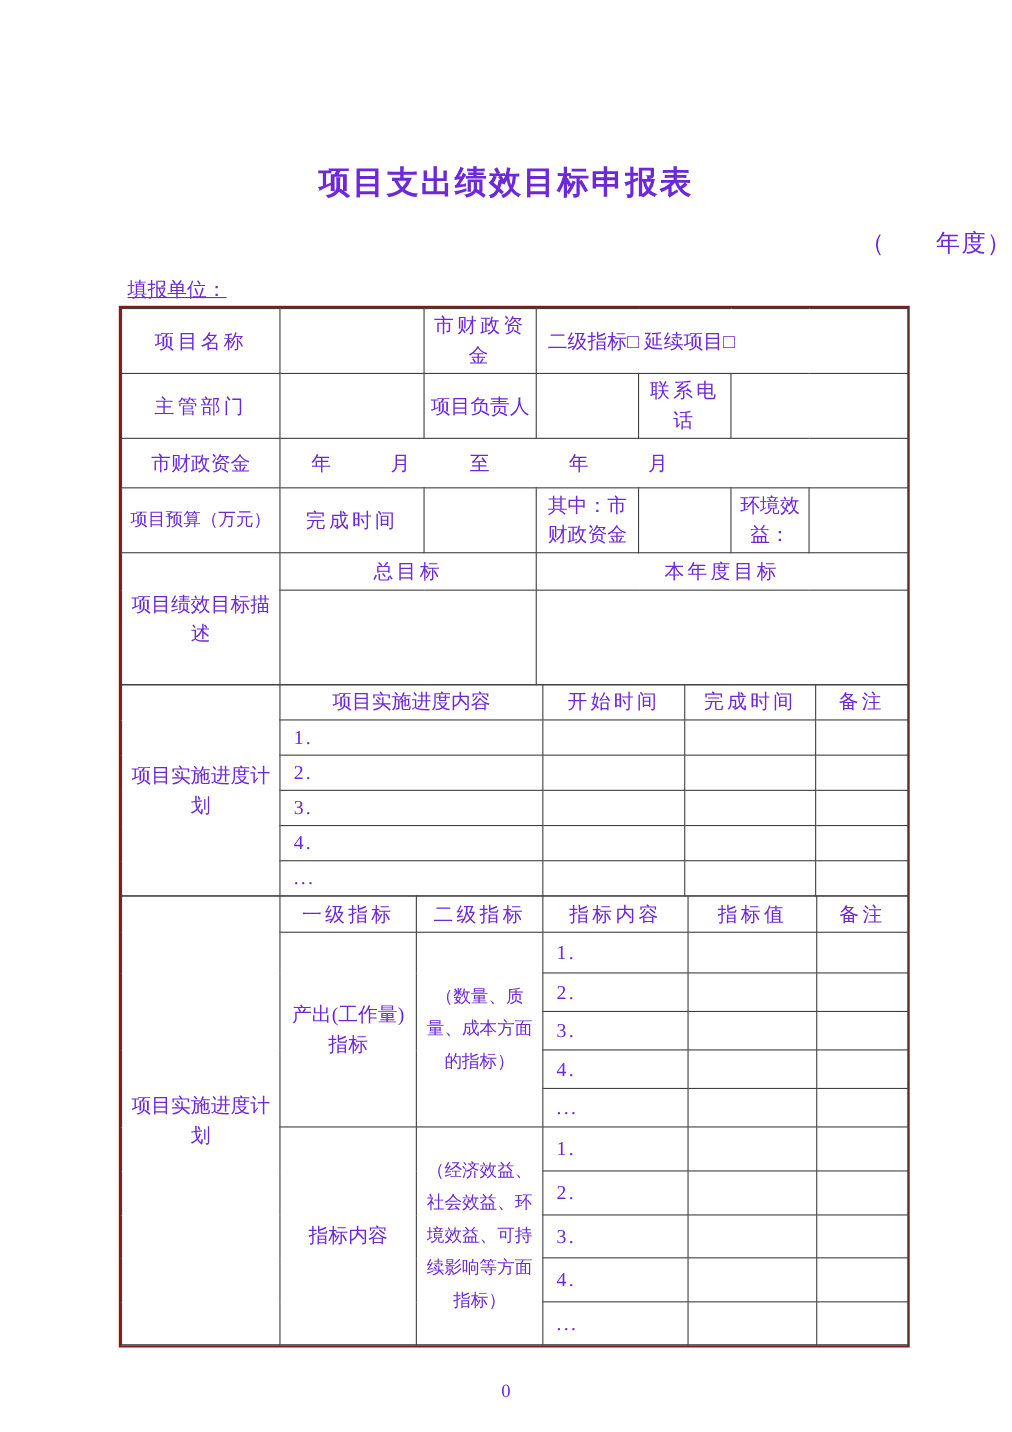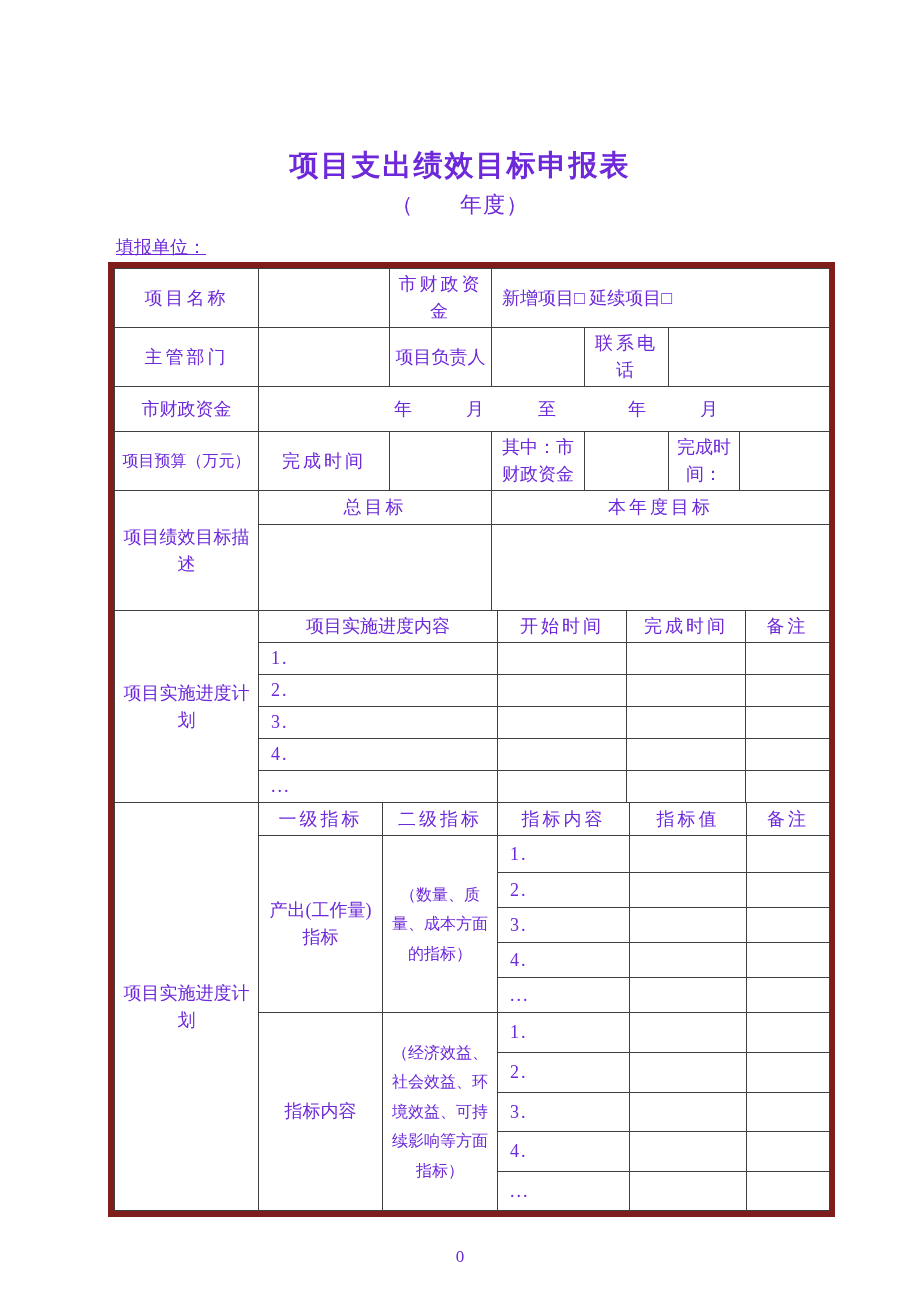--- a/index.html
+++ b/index.html
@@ -13,36 +13,36 @@
     overflow:hidden;
   }
   .title {
     padding-top:146px;
     text-align:center;
     font-size:29px;
     font-weight:bold;
     letter-spacing:2px;
   }
   .subtitle {
-    margin-top:4px;
-    text-align:center;
+    margin-top:20px;
+    text-align:right;
     font-size:22px;
     letter-spacing:1px;
   }
   .unit {
     margin-top:15px;
     margin-left:116px;
     font-size:18px;
     text-decoration:underline;
   }
   .form-wrap {
     margin-top:3px;
     margin-left:108px;
     width:715px;
-    border:6px solid #7f1d1d;
+    border:2px solid #7f1d1d;
   }
   table {
     width:715px;
     border-collapse:collapse;
     table-layout:fixed;
   }
   .tB, .tC { margin-top:-1px; }
   td {
     border:1px solid #3f3f3f;
     text-align:center;
@@ -53,21 +53,21 @@
     overflow:hidden;
   }
   .sp  { letter-spacing:3px; }
   .fs16 { font-size:16px; letter-spacing:0; }
   .num {
     text-align:left;
     padding-left:12px;
     letter-spacing:2px;
   }
   .duration {
-    text-align:center;
+    text-align:left;
     padding-left:28px;
   }
   .options {
     text-align:left;
     padding-left:10px;
   }
   .desc {
     font-size:16px;
     line-height:1.85;
     padding:2px 3px;
@@ -97,41 +97,41 @@
         <col style="width:93px">
           <col style="width:84px">
           <col style="width:71px">
           <col style="width:90px">
       </colgroup>
       <tbody>
           <tr style="height:50px">
         <td class="sp">项目名称</td>
         <td></td>
         <td class="sp">市财政资金</td>
-        <td colspan="4" class="options">新增项目□  延续项目□</td>
+        <td colspan="4" class="options">二级指标□  延续项目□</td>
       </tr>
       <tr style="height:55px">
         <td class="sp">主管部门</td>
         <td></td>
         <td>项目负责人</td>
         <td></td>
         <td class="sp">联系电话</td>
         <td colspan="2"></td>
       </tr>
       <tr style="height:45px">
         <td>市财政资金</td>
         <td colspan="6" class="duration">年　　　月　　　至　　　　年　　　月</td>
       </tr>
       <tr style="height:52px">
         <td class="fs16">项目预算（万元）</td>
         <td class="sp">完成时间</td>
         <td></td>
         <td>其中：市财政资金</td>
         <td></td>
-        <td>完成时间：</td>
+        <td>环境效益：</td>
         <td></td>
       </tr>
       <tr style="height:34px">
         <td rowspan="2">项目绩效目标描述</td>
         <td colspan="2" class="sp">总目标</td>
         <td colspan="4" class="sp">本年度目标</td>
       </tr>
       <tr style="height:86px">
         <td colspan="2"></td>
         <td colspan="4"></td>

